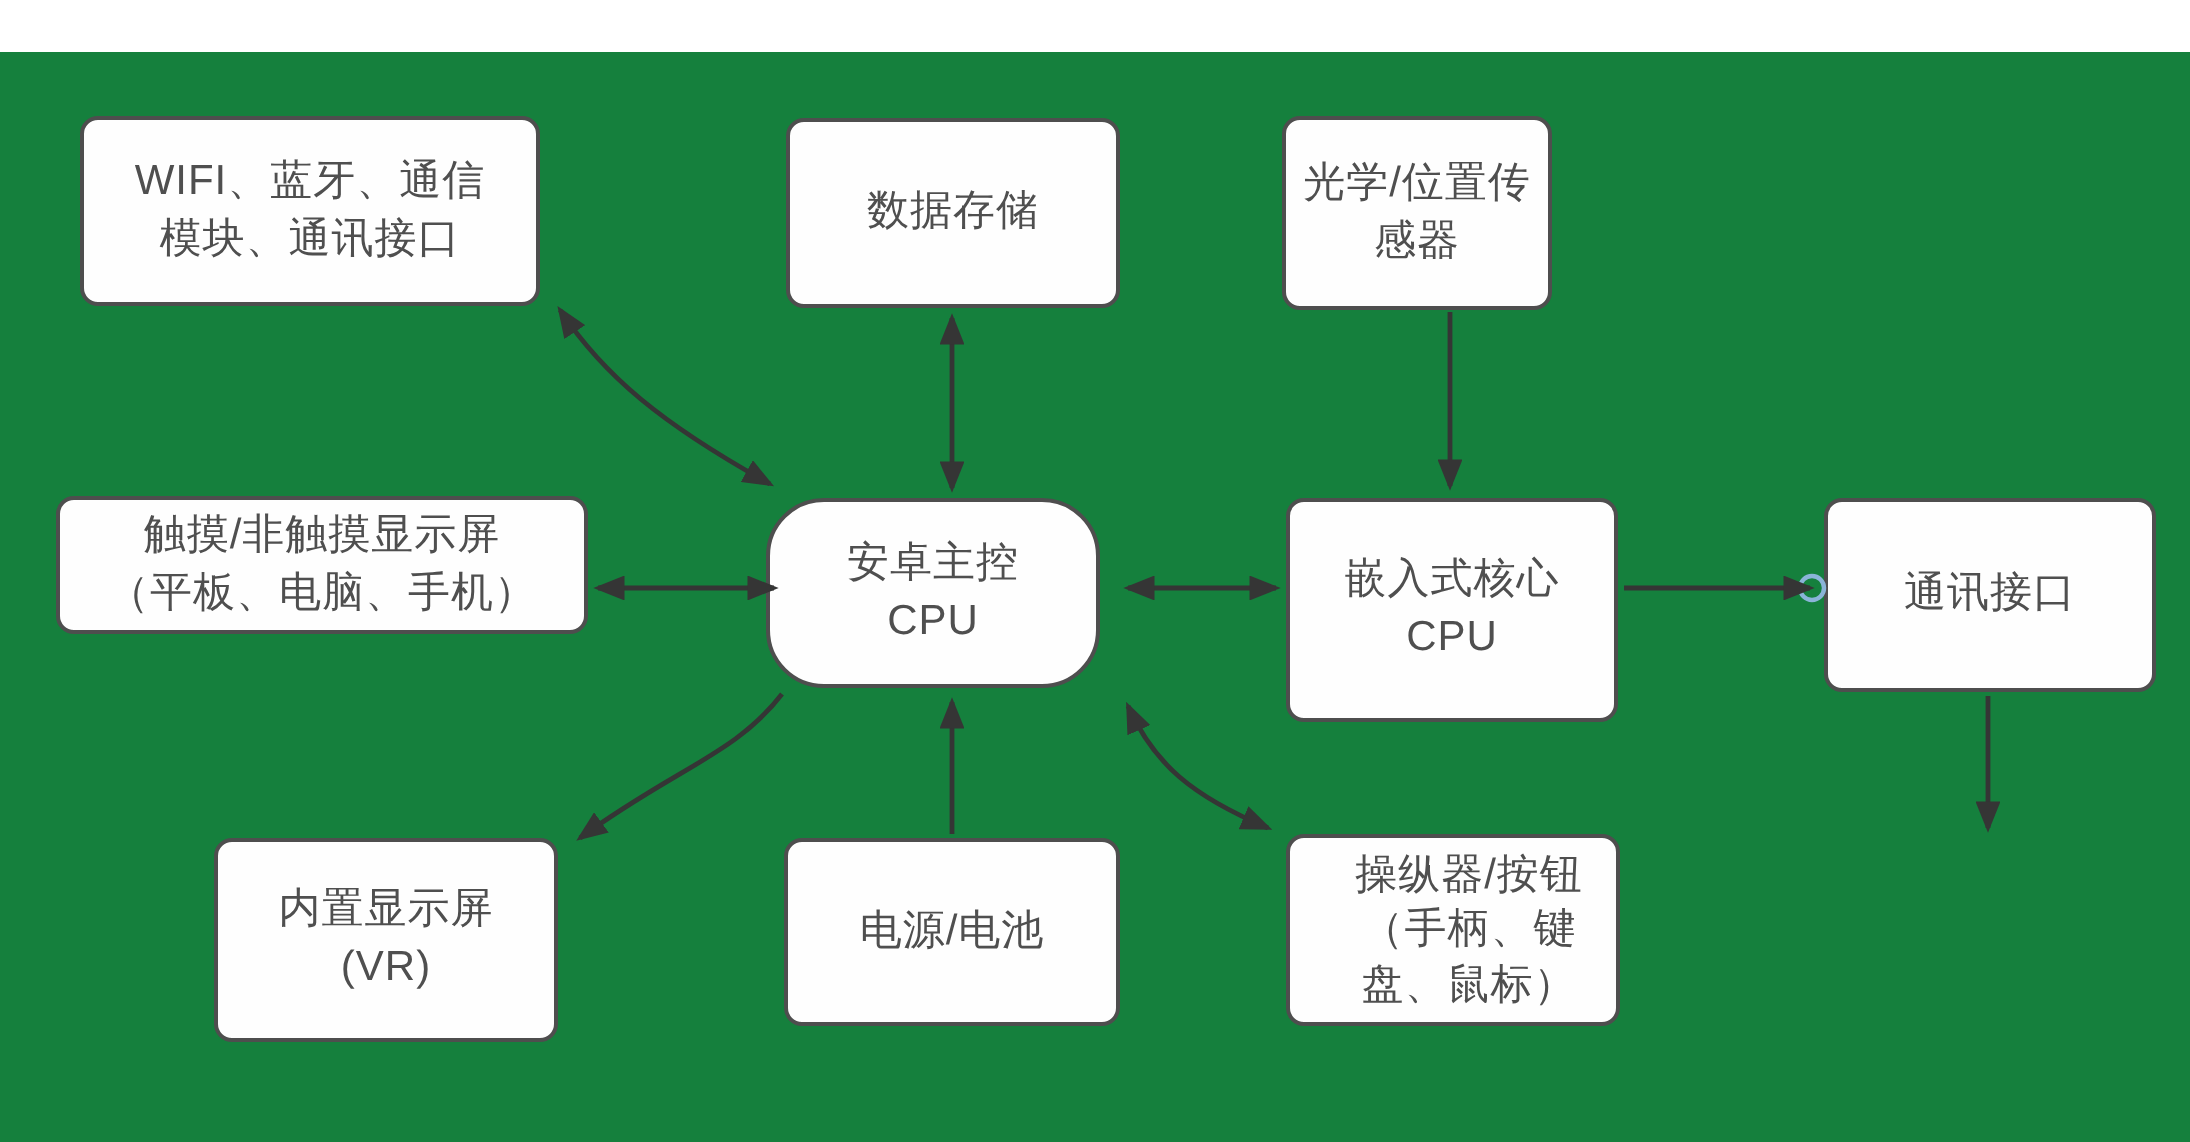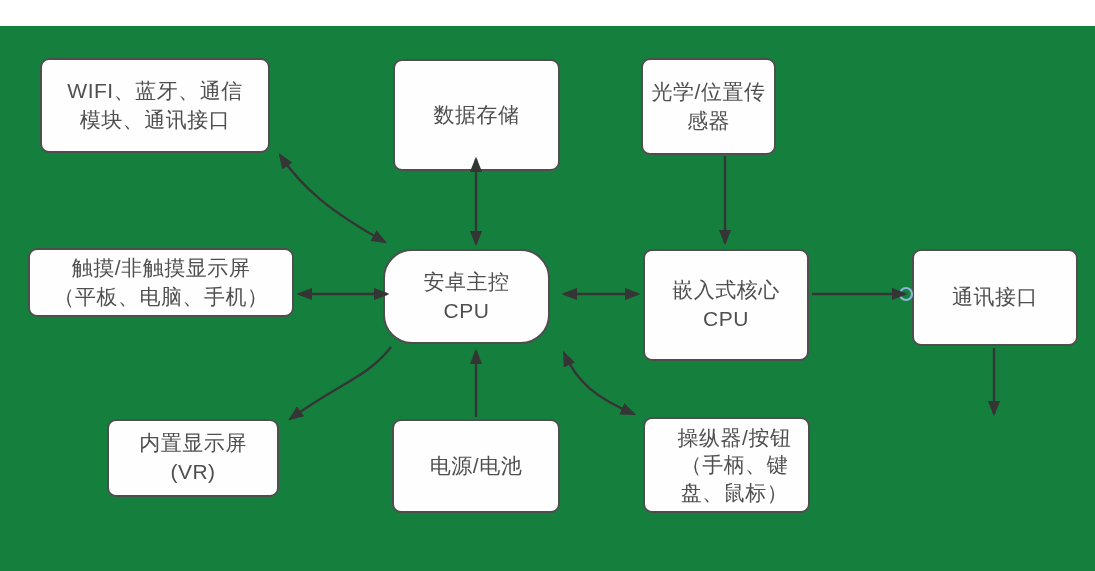--- a/index.html
+++ b/index.html
@@ -23,27 +23,27 @@
     text-align:center;
     color:#4f4f4f;
     font-size:21px;
     line-height:1.38;
     white-space:pre-line;
     z-index:1;
     letter-spacing:0.5px;
   }
   
   .n-wifi      {left:40px;  top:32px;  width:230px; height:95px;}
-  .n-storage   {left:393px; top:33px;  width:167px; height:112px;}
+  .n-storage   {left:393px; top:33px;  width:167px; height:95px;}
   .n-optical   {left:641px; top:32px;  width:135px; height:97px;}
   .n-touch     {left:28px;  top:222px; width:266px; height:69px;}
   .n-android   {left:383px; top:223px; width:167px; height:95px;border-radius:29px;}
   .n-embedded  {left:643px; top:223px; width:166px; height:112px;}
   .n-motor     {left:912px; top:223px; width:166px; height:97px;}
-  .n-vr        {left:107px; top:393px; width:172px; height:78px;}
+  .n-vr        {left:107px; top:393px; width:172px; height:102px;}
   .n-power     {left:392px; top:393px; width:168px; height:94px;}
   .n-controller{left:643px; top:391px; width:167px; height:96px; line-height:1.3;padding-left:16px;}
   .n-eyepiece  {left:909px; top:393px; width:169px; height:94px;}
 
   .arrow-layer{
     position:absolute;left:0;top:0;width:1095px;height:571px;
     z-index:2;pointer-events:none;
   }
   .edge{stroke:#353535;stroke-width:2.4;fill:none;}
   .caption{

